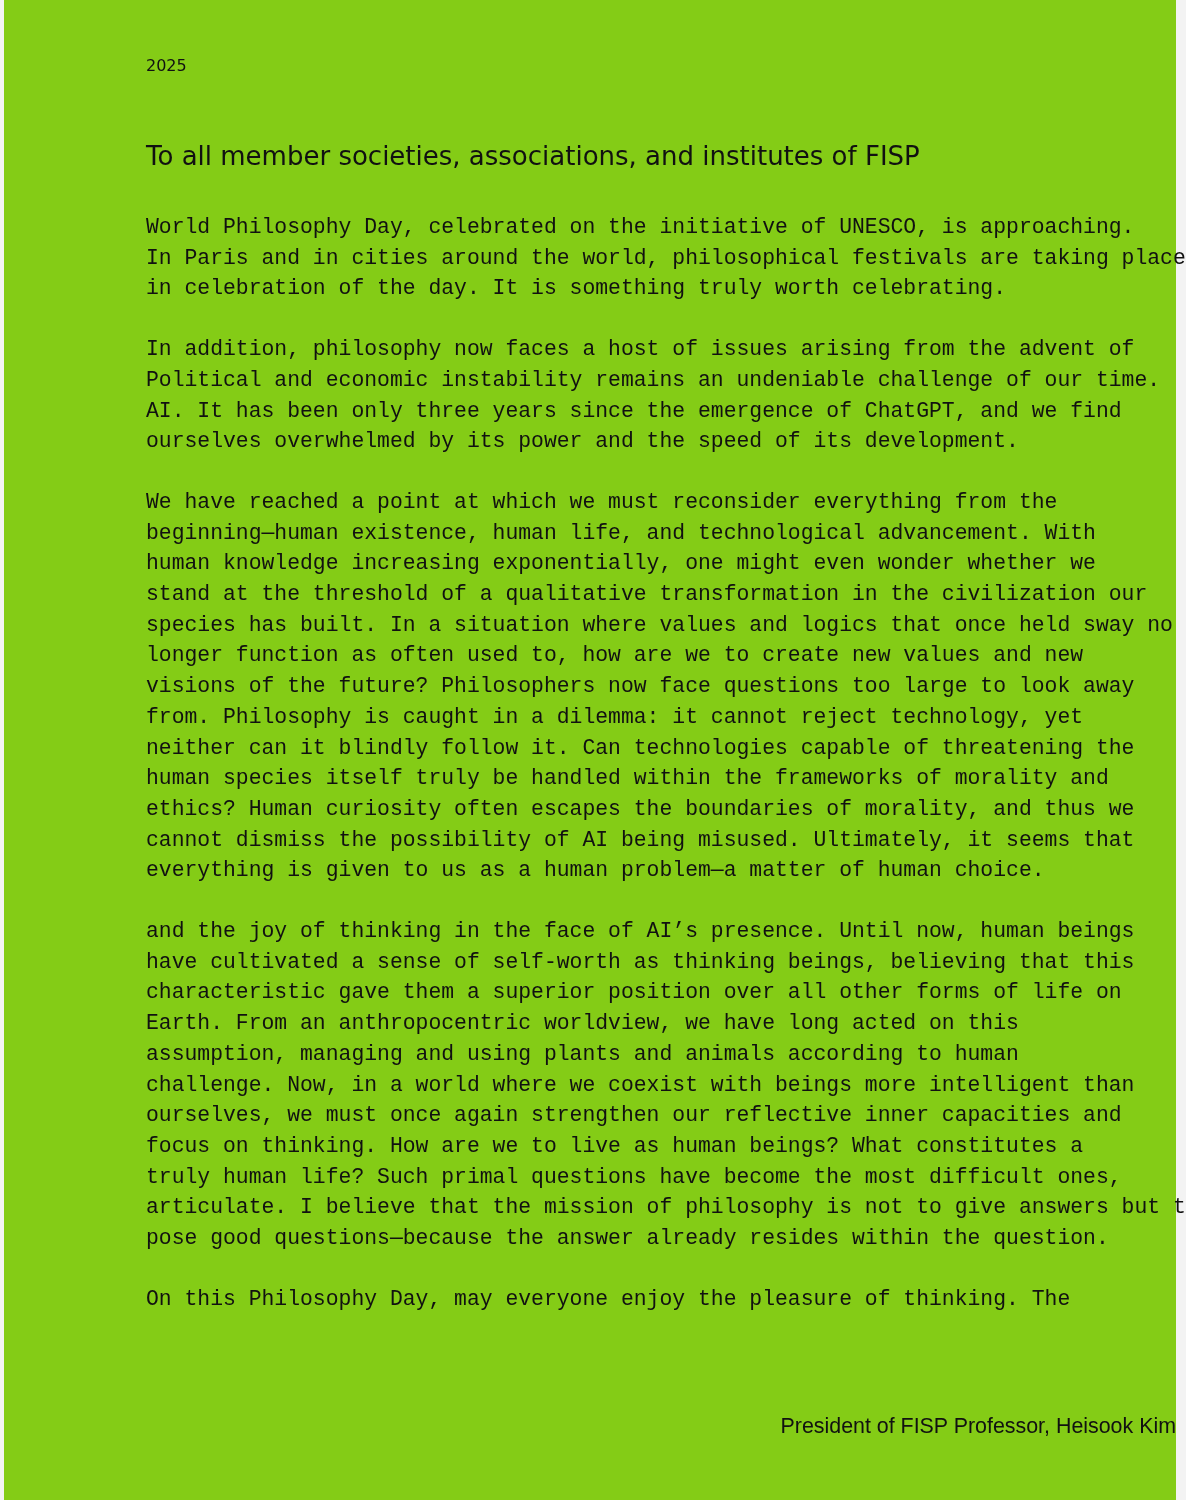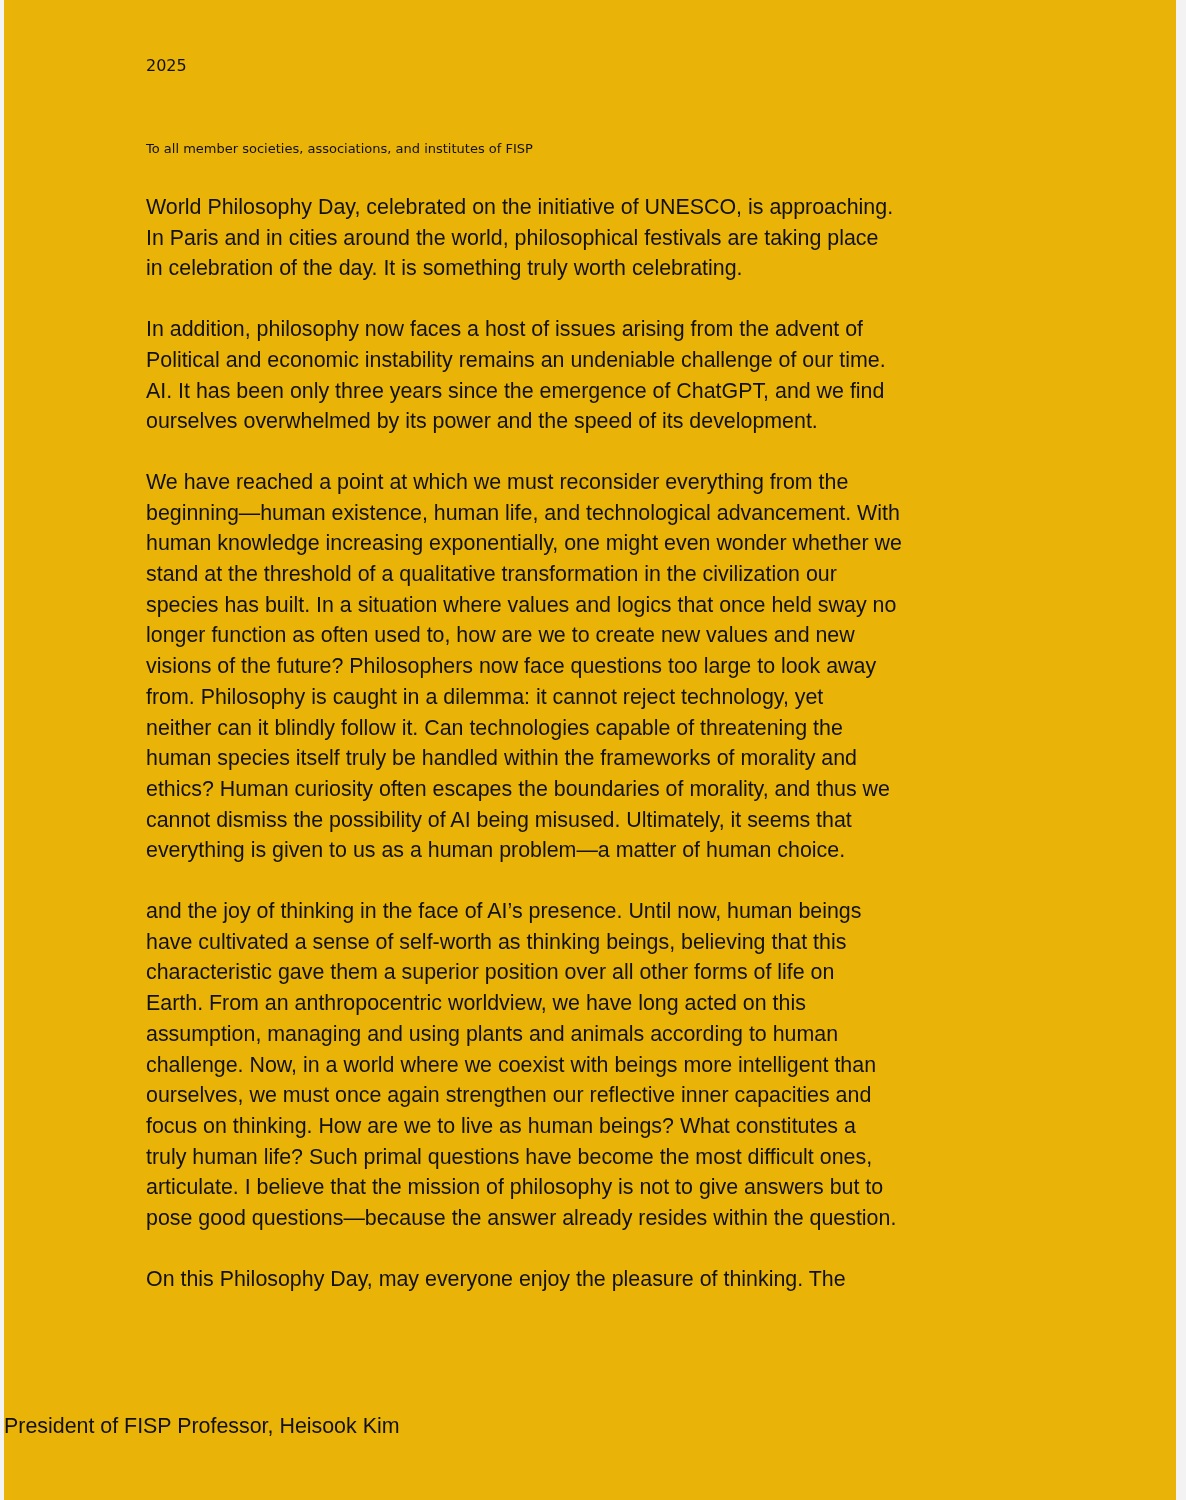--- a/index.html
+++ b/index.html
@@ -9,63 +9,63 @@
       height: 1500px;
       background: #f3f3f3;
       overflow: hidden;
     }
     .page {
       position: absolute;
       left: 4px;
       top: 0;
       width: 1172px;
       height: 1500px;
-      background: #eab308;
+      background: #84cc16;
     }
     .date {
       position: absolute;
       left: 142px;
       top: 56px;
       font-family: "DejaVu Sans", sans-serif;
       font-size: 16px;
       color: #111;
       letter-spacing: 0;
     }
     .salutation {
       position: absolute;
       left: 142px;
       top: 141px;
       font-family: "DejaVu Sans", sans-serif;
-      font-size: 13px;
+      font-size: 26px;
       color: #111;
       white-space: nowrap;
     }
     .body-text {
       position: absolute;
       left: 142px;
-      top: 192px;
+      top: 212px;
       width: 900px;
-      font-family: Liberation Sans, sans-serif;
+      font-family: Liberation Mono, monospace;
       font-size: 21.4px;
       line-height: 30.7px;
       color: #111;
     }
     .para {
       margin: 0 0 30px 0;
     }
     .line {
       display: block;
       white-space: nowrap;
     }
     .signature {
       position: absolute;
       left: 0;
       width: 1172px;
       top: 1414px;
-      text-align: left;
+      text-align: right;
       font-family: "Liberation Sans", sans-serif;
       font-size: 21.4px;
       color: #111;
       padding-left: 0;
     }
     .signature span {
       position: relative;
       left: 0px;
     }
   </style>

